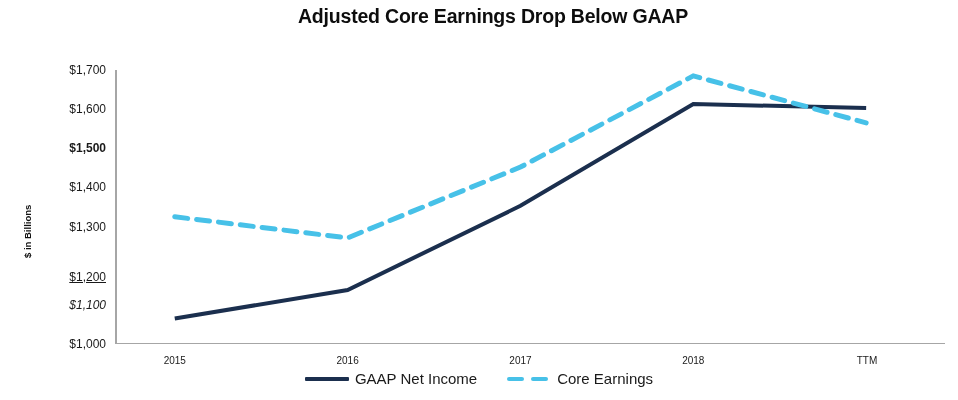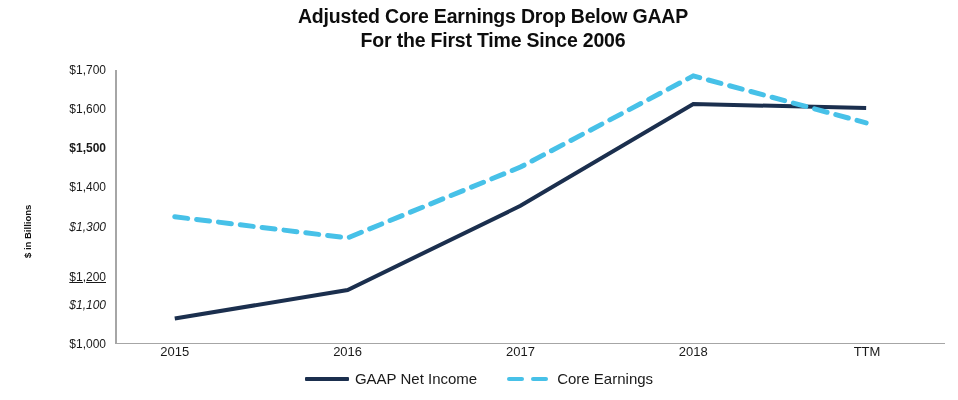--- a/index.html
+++ b/index.html
@@ -81,22 +81,22 @@
     color:#1a1a1a;
     line-height:10px;
     transform:translateY(-5px);
     white-space:nowrap;
   }
 
   
   .xtick{
     position:absolute;
     top:100%;
-    margin-top:0;
-    font-size:13px;
+    margin-top:11px;
+    font-size:10px;
     color:#1a1a1a;
     transform:translateX(-50%);
     white-space:nowrap;
     text-align:center;
   }
 
   
   svg.series-svg{
     position:absolute;
     left:0; top:0;
@@ -143,38 +143,37 @@
   .legend-swatch.dashed::before{left:0;width:17px;}
   .legend-swatch.dashed::after{left:24px;width:17px;}
 </style>
 <style>#sw-CoreEarnings::before,#sw-CoreEarnings::after{background:#47c1e8;}</style></head>
 <body>
 
 <div id="chart-root">
 
   <div class="title-block">
     <span class="title-line">Adjusted Core Earnings Drop Below GAAP</span>
-    <span class="title-line">For the First Time Since 2006</span>
   </div>
 
   <div class="y-axis-title">
     <span class="y-axis-title-inner">$ in Billions</span>
   </div>
 
   <div class="plot-area" id="plot-area">
     <div class="axis-line-y"></div>
     <div class="axis-line-x"></div>
     <svg class="series-svg" id="series-svg" viewBox="0 0 830 274" preserveAspectRatio="none">
         <polyline points="59.76,248.55714285714285 232.6075,219.98285714285714 405.455,135.82571428571427 578.3025,34.054285714285726 751.15,37.96857142857144" fill="none" stroke="#1b2f4e" stroke-width="4" stroke-linecap="butt" stroke-linejoin="miter"></polyline>
         <polyline points="59.76,146.78571428571428 232.6075,167.92285714285714 405.455,97.07428571428574 578.3025,5.871428571428567 751.15,52.84285714285713" fill="none" stroke="#47c1e8" stroke-width="5" stroke-linecap="round" stroke-linejoin="miter" stroke-dasharray="13 9"></polyline>
       </svg>
   <div class="ytick" style="top: 274px;">$1,000</div>
       <div class="ytick" style="top: 234.857px; font-style: italic;">$1,100</div>
       <div class="ytick" style="top: 207px; text-decoration: underline;">$1,200</div>
-      <div class="ytick" style="top: 156.571px; font-style: italic;">$1,300</div>
+      <div class="ytick" style="top: 156.571px;">$1,300</div>
       <div class="ytick" style="top: 117.429px;">$1,400</div>
       <div class="ytick" style="top: 78.2857px; font-weight: bold;">$1,500</div>
       <div class="ytick" style="top: 39.1429px;">$1,600</div>
       <div class="ytick" style="top: 0px;">$1,700</div>
       <div class="xtick" style="left: 59.76px;">2015</div>
       <div class="xtick" style="left: 232.607px;">2016</div>
       <div class="xtick" style="left: 405.455px;">2017</div>
       <div class="xtick" style="left: 578.303px;">2018</div>
       <div class="xtick" style="left: 752px;">TTM</div>
     </div>

